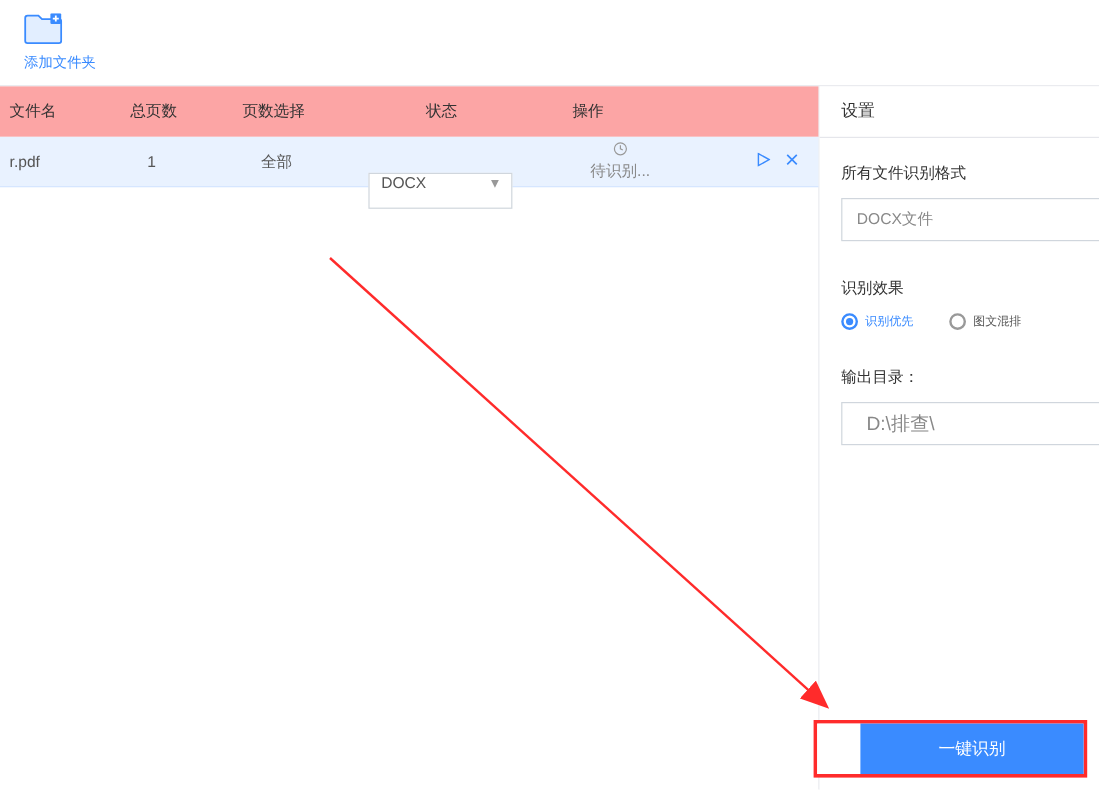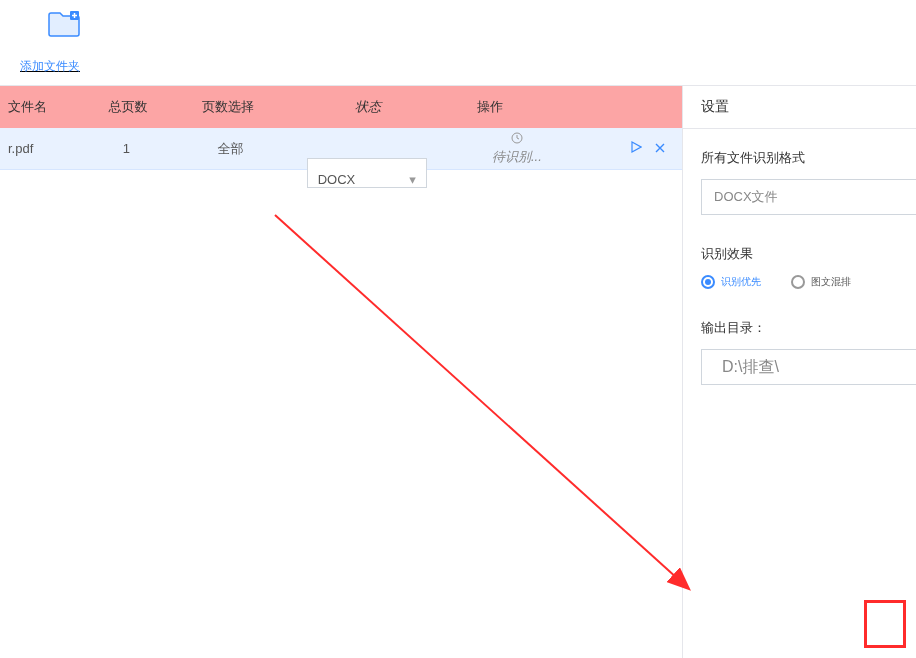--- a/index.html
+++ b/index.html
@@ -1,39 +1,39 @@
 <!DOCTYPE html>
 <html><head>
   <meta charset="utf-8">
   <style>
     * { margin: 0; padding: 0; box-sizing: border-box; font-family: "Microsoft YaHei", sans-serif; }
     body { width: 916px; height: 658px; overflow: hidden; background: #fff; position: relative; }
     
     .toolbar { display: flex; gap: 50px; padding: 10px 20px 10px 20px; align-items: flex-end; }
-    .toolbar-item { display: flex; flex-direction: column; align-items: flex-end; gap: 20px; cursor: pointer; text-decoration: underline; }
+    .toolbar-item { display: flex; flex-direction: column; align-items: flex-start; gap: 6px; cursor: pointer; }
     .toolbar-item .icon-wrap { width: 32px; height: 28px; display: flex; align-items: center; justify-content: center; }
     .toolbar-item .label { font-size: 12px; }
     .toolbar-item.active .label { color: #3a8bff; }
     .toolbar-item.inactive .label { color: #c9cdd4; }
     
     .main-area { display: flex; width: 100%; height: calc(100% - 70px); border-top: 1px solid #e5e6eb; }
     .left-panel { width: 683px; border-right: 1px solid #e5e6eb; }
     .right-panel { flex: 1; display: flex; flex-direction: column; background: #fff; }
     
     .table-header { display: flex; align-items: center; height: 42px; font-size: 13px; color: #333; background: #fca5a5; padding-left: 8px; }
     .table-row { display: flex; align-items: center; height: 42px; font-size: 13px; color: #555; background: #e9f2ff; border-bottom: 1px solid #d6e6ff; padding-left: 8px; gap: 34px; }
     
     .col-name { width: 80px; }
     .col-pages { width: 80px; text-align: center; }
     .col-select { width: 120px; text-align: center; }
     .col-format { width: 140px; text-align: center; }
-    .col-status { width: 160px; text-align: center; display: flex; align-items: center; justify-content: center; gap:4px;font-style:italic; }
+    .col-status { width: 160px; text-align: center; display: flex; align-items: center; justify-content: center; gap:4px; }
     .col-action { width: 100px; text-align: left; display: flex; justify-content: flex-end; gap: 12px; padding-right: 16px; }
     
-    .select-box { width: 120px; height: 30px; border: 1px solid #d0d6dd; background: #fff; display: inline-flex; align-items: flex-end; justify-content: space-between; padding: 0 10px; font-size: 13px; color: #555; cursor: pointer; margin-top: 48px; }
+    .select-box { width: 120px; height: 30px; border: 1px solid #d0d6dd; background: #fff; display: inline-flex; align-items: flex-start; justify-content: space-between; padding: 0 10px; font-size: 13px; color: #555; cursor: pointer; margin-top: 48px; }
     .select-box .caret { color: #999; }
     
     .status-pending { display: inline-flex; align-items: center; gap: 4px; color: #888; flex-direction: column; }
     .action-play { color: #3a8bff; cursor: pointer; font-size: 14px; }
     .action-close { color: #3a8bff; cursor: pointer; font-size: 16px; }
     
     .settings-header { padding: 12px 18px; font-size: 14px; color: #333; border-bottom: 1px solid #e5e6eb; }
     .settings-content { padding: 20px 18px; flex: 1; }
     .settings-group { margin-bottom: 30px; }
     .settings-label { font-size: 13px; color: #333; margin-bottom: 12px; }
@@ -150,20 +150,21 @@
           <input class="output-input" readonly="" value="D:\排查\" style="">
           <div class="output-btn">···</div>
         </div>
       </div>
     </div>
   </div>
 </div>
 
 <div class="bottom-bar">
   <div class="bottom-left"></div>
+  <div class="start-btn">一键识别</div>
 </div>
 
 <svg class="arrow-overlay" style="left:0;top:0;width:916px;height:658px;position:absolute;">
   <defs>
     <marker id="arrowhead" markerWidth="12" markerHeight="10" refX="10" refY="5" orient="auto">
       <polygon points="0 0, 12 5, 0 10" fill="#ff2b2b"></polygon>
     </marker>
   </defs>
   <line x1="275" y1="215" x2="688" y2="588" stroke="#ff2b2b" stroke-width="2" marker-end="url(#arrowhead)"></line>
 </svg>

